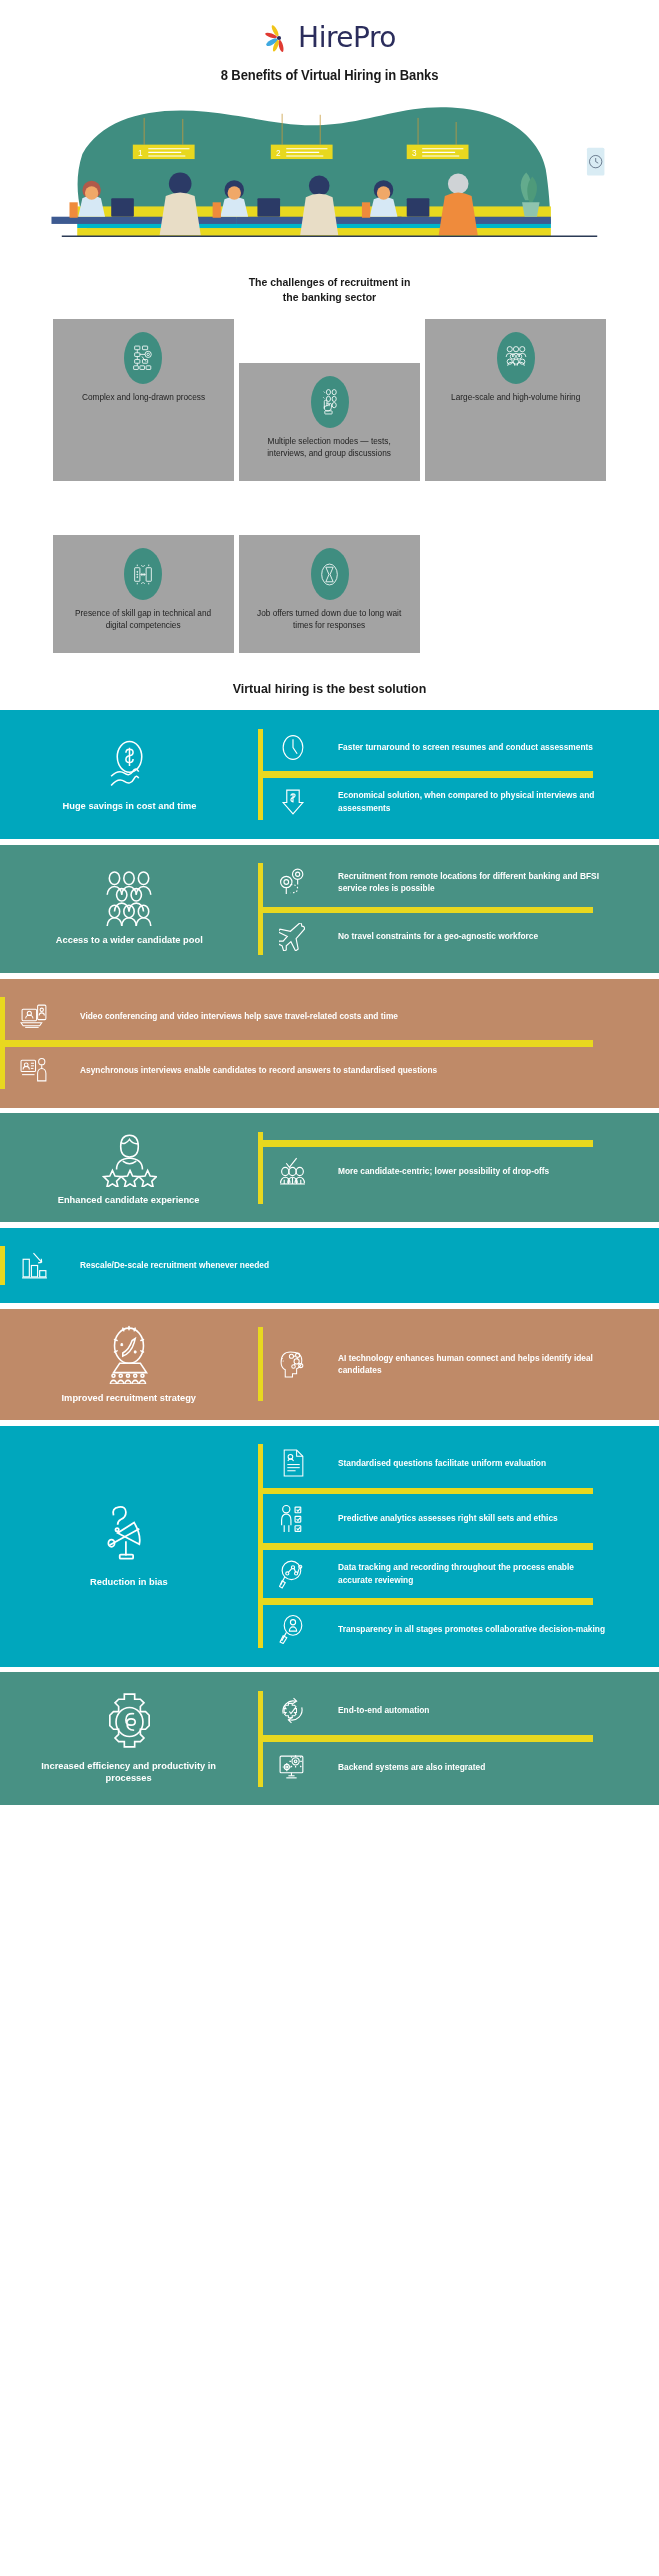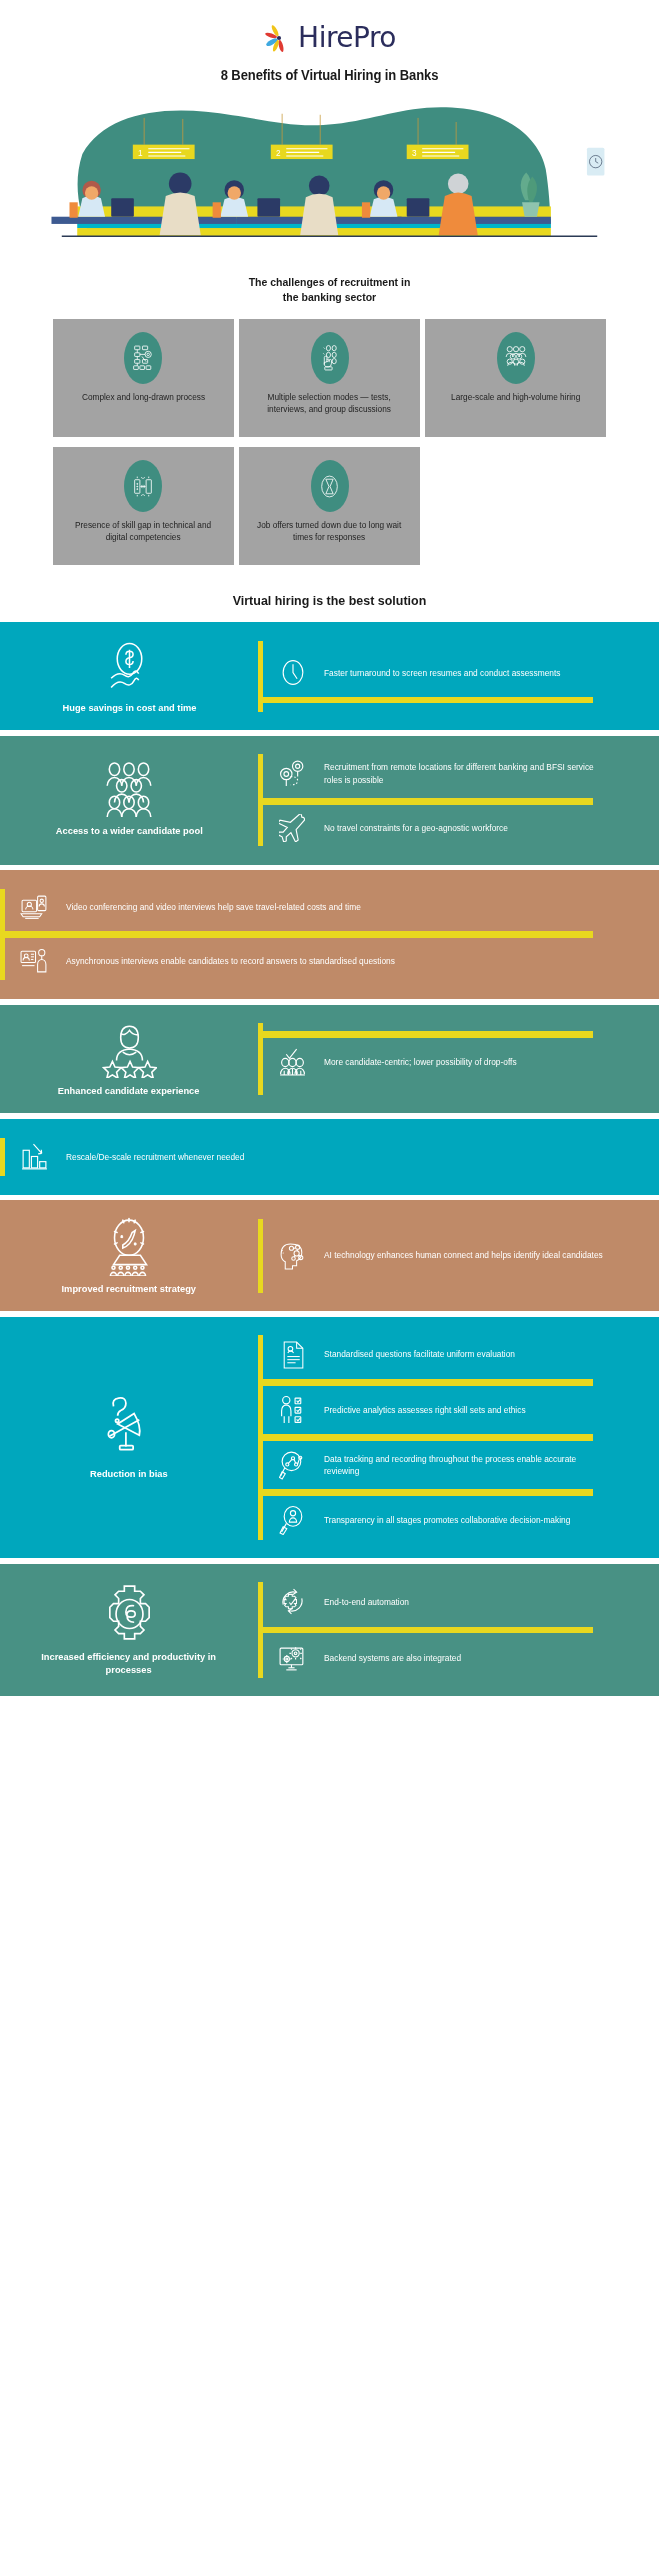--- a/index.html
+++ b/index.html
@@ -67,21 +67,21 @@
     justify-content: center;
   }
   .challenge-card {
     background: #a3a3a3;
     padding: 13.4px 13.4px 15.5px 13.4px;
     display: flex;
     flex-direction: column;
     align-items: center;
     min-height: 94px;
   }
-  .challenge-card.tall { min-height: 118px; }
+  .challenge-card.tall { min-height: 118px; margin-top: 44px; }
   .challenge-icon-wrap {
     width: 38px; height: 52px;
     background: #3f8d80;
     border-radius: 50%;
     display: flex; align-items: center; justify-content: center;
     flex: 0 0 auto;
   }
   .challenge-icon-wrap svg { display:block; }
   .challenge-label {
     margin-top: 8.2px;
@@ -140,23 +140,24 @@
     flex: 1 1 auto;
     display: flex;
     flex-direction: column;
     justify-content: center;
     padding: 13.4px 0;
     position: relative;
   }
   .b-item {
     display: flex;
     align-items: center;
-    gap: 16px;
+    gap: 30px;
     padding: 9.3px 36px 9.3px 14.4px;
     position: relative;
+    font-weight: bold;
   }
   .b-item-icon { flex: 0 0 30px; width: 30px; display:flex; align-items:center; justify-content:center; }
   .b-item-icon svg { display: block; }
   .b-item-text {
     color: #ffffff;
     font-size: 8.8px;
     line-height: 1.42;
     transform: scaleX(0.95);
     transform-origin: left center;
   }
@@ -412,20 +413,29 @@
       <div class="b-item">
         <span class="b-item-icon">
           <svg width="26" height="29" viewBox="0 0 50 56" fill="none" stroke="#fff" stroke-width="2.2">
             <ellipse cx="25" cy="28" rx="19" ry="23"></ellipse>
               <path d="M25 12 v16 l8 12"></path>
           </svg>
         </span>
         <div class="b-item-text">Faster turnaround to screen resumes and conduct assessments</div>
       </div>
       <div class="divider"></div>
+      <div class="b-item">
+        <span class="b-item-icon">
+          <svg width="26" height="29" viewBox="0 0 50 56" fill="none" stroke="#fff" stroke-width="2.2">
+            <path d="M13 6 h24 v24 h7 l-19 22 l-19 -22 h7 z"></path>
+            <path d="M25 12 v18 M21 17 q0 -4 4 -4 q4 0 4 3.5 q0 3.5 -4 4 q-4 .5 -4 4 q0 3.5 4 3.5"></path>
+          </svg>
+        </span>
+        <div class="b-item-text">Economical solution, when compared to physical interviews and assessments</div>
+      </div>
     </div>
   </div>
 
   <div class="benefit" style="background:#489184;">
     <div class="benefit-left">
       <span class="b-icon">
         <svg width="52" height="56" viewBox="0 0 100 108" fill="none" stroke="#fff" stroke-width="3">
           <ellipse cx="22" cy="14" rx="10" ry="12"></ellipse>
             <ellipse cx="50" cy="14" rx="10" ry="12"></ellipse>
             <ellipse cx="78" cy="14" rx="10" ry="12"></ellipse>

